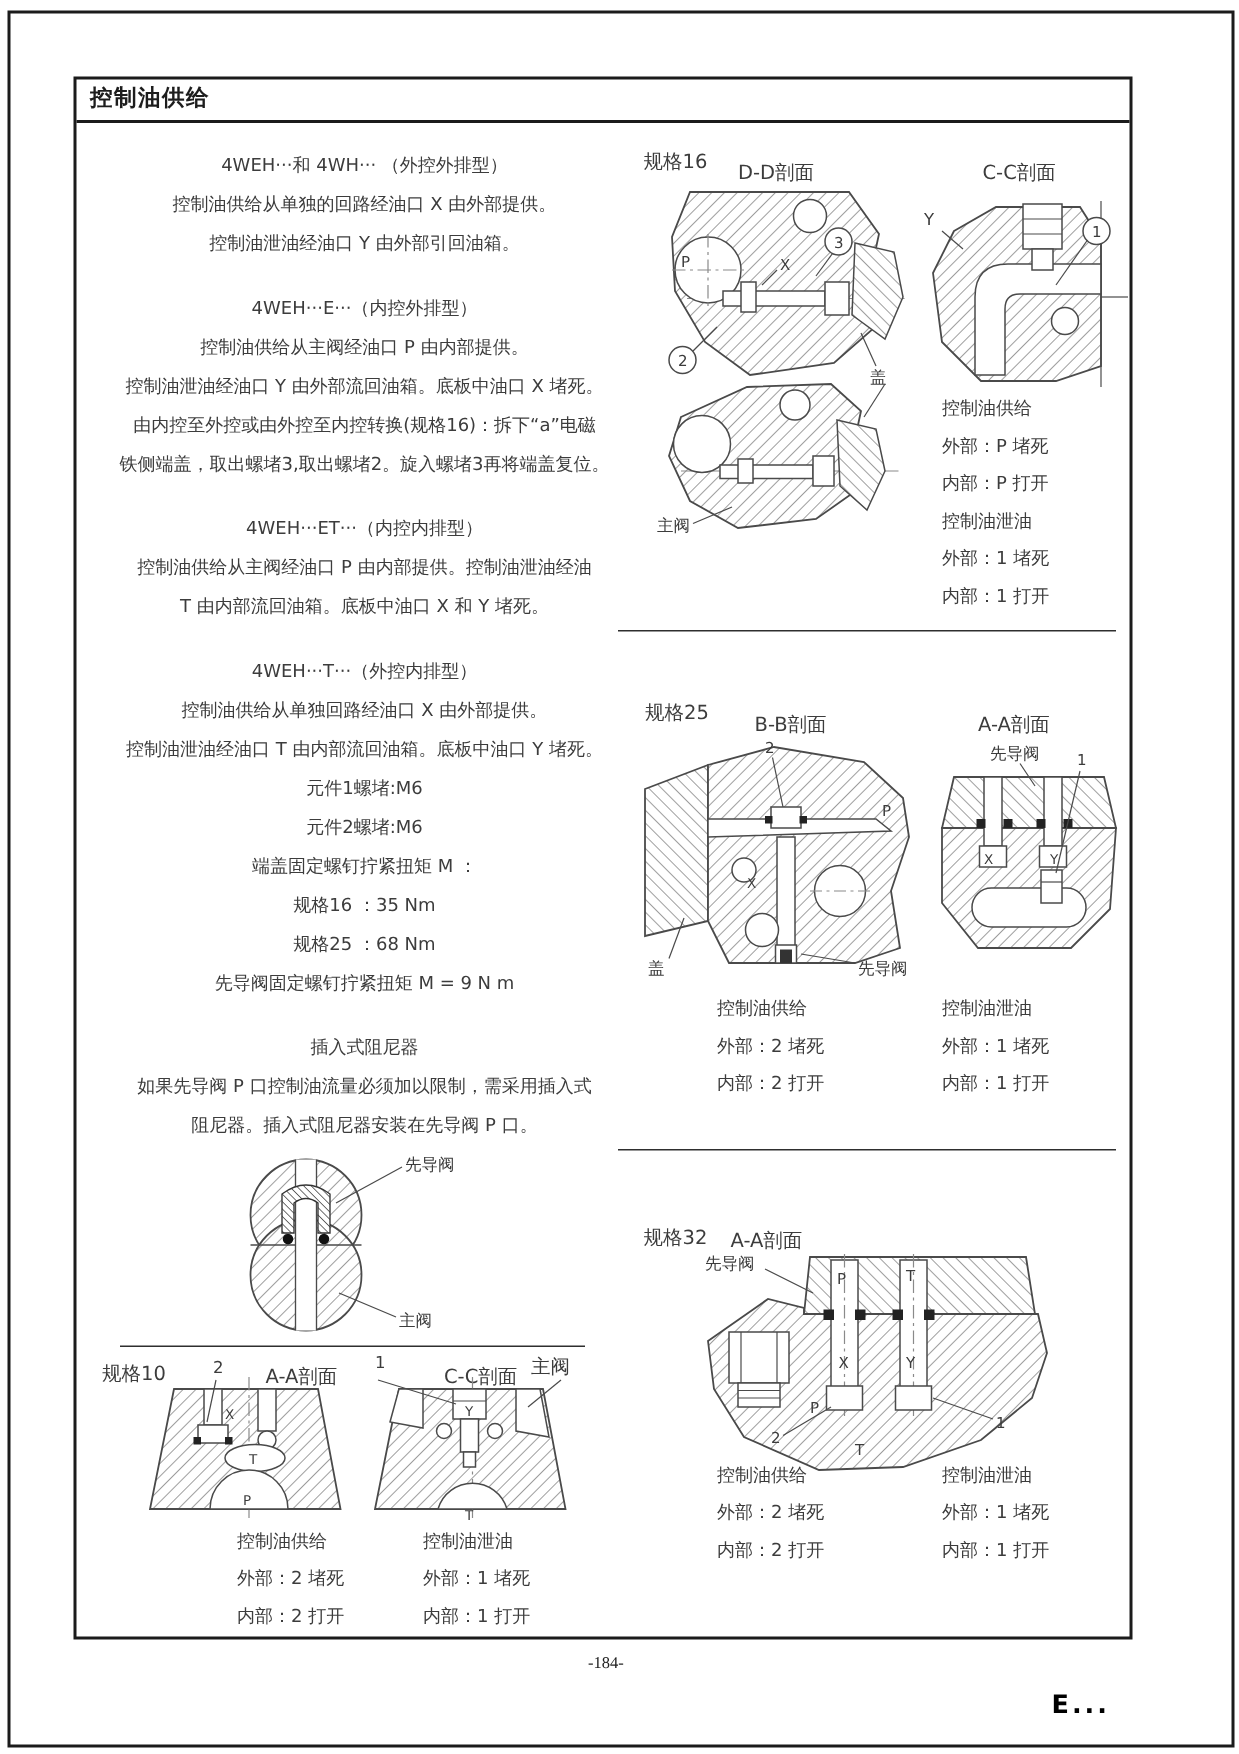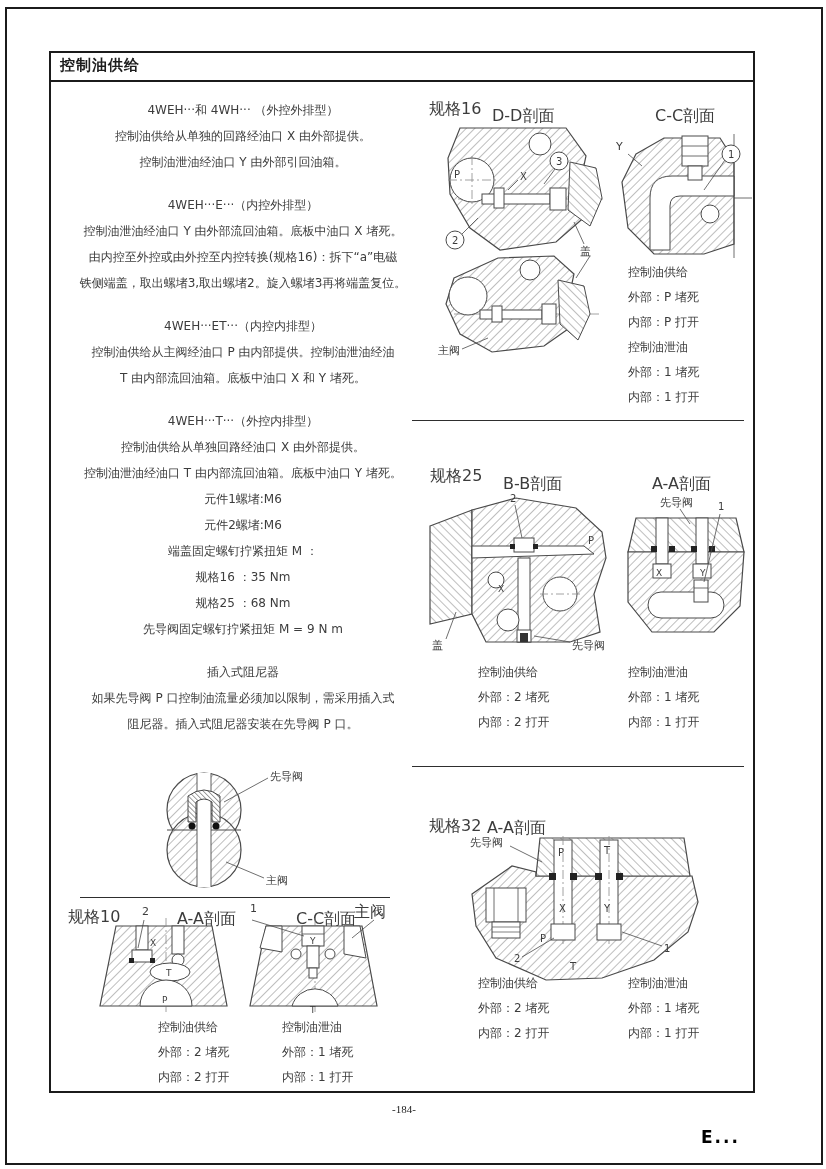--- a/index.html
+++ b/index.html
@@ -11,21 +11,21 @@
   .abs{position:absolute;}
   .outer-border{left:5px;top:7px;width:818px;height:1158px;border:2px solid #1b1b1b;box-sizing:border-box;}
   .inner-box{left:49px;top:51px;width:706px;height:1042px;border:2px solid #1b1b1b;box-sizing:border-box;}
   .title-bar{
     height:27px;line-height:25px;border-bottom:2px solid #1b1b1b;
     padding-left:9px;font-size:15px;font-weight:bold;color:#1d1d1d;letter-spacing:1px;
   }
   .ltext{left:75px;top:97px;width:336px;font-size:12px;line-height:26px;}
   .ltext .sec{margin-bottom:17px;text-align:center;}
   .ltext div{white-space:nowrap;}
-  .lbl{position:absolute;font-size:16px;white-space:nowrap;color:#3c3c3c;}
+  .lbl{position:absolute;font-size:13px;white-space:nowrap;color:#3c3c3c;}
   .sm{font-size:11px;}
   .cap{position:absolute;font-size:12px;line-height:25px;white-space:nowrap;color:#3c3c3c;}
   .divider{position:absolute;height:0;border-top:1.5px solid #2e2e2e;}
   .pagenum{left:372px;top:1103px;width:64px;text-align:center;font-family:"Liberation Serif",serif;font-size:11px;color:#222;}
   .brand{left:701px;top:1127px;font-size:17px;font-weight:900;letter-spacing:2px;color:#000;}
   svg{position:absolute;overflow:visible;}
   svg text{font-family:"DejaVu Sans","Liberation Sans",sans-serif;fill:#3c3c3c;}
 </style>
 </head>
 <body>
@@ -54,20 +54,21 @@
 </div>
 
 <div class="abs ltext">
   <div class="sec">
     <div>4WEH···和 4WH···  （外控外排型）</div>
     <div>控制油供给从单独的回路经油口 X 由外部提供。</div>
     <div>控制油泄油经油口 Y 由外部引回油箱。</div>
   </div>
   <div class="sec">
     <div>4WEH···E···（内控外排型）</div>
+    <div>控制油供给从主阀经油口 P 由内部提供。</div>
     <div>控制油泄油经油口 Y 由外部流回油箱。底板中油口 X 堵死。</div>
     <div>由内控至外控或由外控至内控转换(规格16)：拆下“a”电磁</div>
     <div>铁侧端盖，取出螺堵3,取出螺堵2。旋入螺堵3再将端盖复位。</div>
   </div>
   <div class="sec">
     <div>4WEH···ET···（内控内排型）</div>
     <div>控制油供给从主阀经油口 P 由内部提供。控制油泄油经油</div>
     <div>T 由内部流回油箱。底板中油口 X 和 Y 堵死。</div>
   </div>
   <div class="sec">

